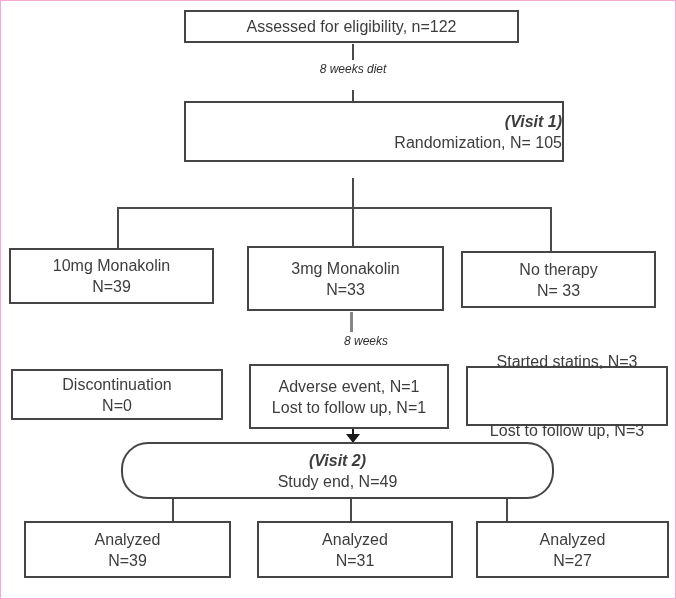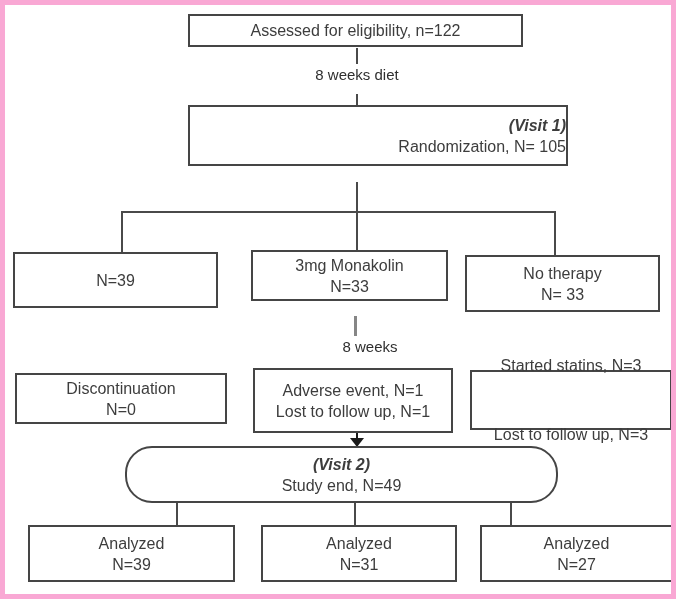--- a/index.html
+++ b/index.html
@@ -8,21 +8,21 @@
     --line:#4a4a4a;
     --gray-tick:#868686;
     --arrow:#1a1a1a;
     --background:#ffffff;
   }
   html,body{margin:0;padding:0;background:#fff;}
   #canvas{
     position:relative;
     width:676px;height:599px;
     background:var(--background);
-    border:5px solid #f9a8d4;
+    border:1px solid #f9a8d4;
     box-sizing:border-box;
     font-family:"Liberation Sans","DejaVu Sans",sans-serif;
     color:var(--text);
     overflow:hidden;
   }
   .box{
     position:absolute;
     border:2px solid var(--box-border);
     background:#fff;
     box-sizing:border-box;
@@ -33,21 +33,22 @@
     text-align:center;
     font-size:16px;
     line-height:21px;
   }
   .box .em{font-weight:bold;font-style:italic;}
   .vline{position:absolute;width:2px;background:var(--line);}
   .hline{position:absolute;height:2px;background:var(--line);}
   .gray{background:var(--gray-tick);}
   .clabel{
     position:absolute;
-    font-size:15px;
+    font-style:italic;
+    font-size:12px;
     text-align:center;
     color:#2f2f2f;
   }
   .arrowhead{
     position:absolute;
     width:0;height:0;
     border-left:7px solid transparent;
     border-right:7px solid transparent;
     border-top:9px solid var(--arrow);
   }
@@ -71,23 +72,24 @@
     <div>Randomization, N= 105</div>
   </div>
 
   <div class="vline" style="left:351px;top:177px;height:31px;"></div>
   <div class="hline" style="left:116px;top:206px;width:435px;"></div>
   <div class="vline" style="left:116px;top:206px;height:42px;"></div>
   <div class="vline" style="left:351px;top:206px;height:39px;"></div>
   <div class="vline" style="left:549px;top:206px;height:44px;"></div>
 
   <div class="box" style="left:8px;top:247px;width:205px;height:56px;">
+    <div>10mg Monakolin</div>
     <div>N=39</div>
   </div>
-  <div class="box" style="left:246px;top:245px;width:197px;height:51px;">
+  <div class="box" style="left:246px;top:245px;width:197px;height:65px;">
     <div>3mg Monakolin</div>
     <div>N=33</div>
   </div>
   <div class="box" style="left:460px;top:250px;width:195px;height:57px;">
     <div>No therapy</div>
     <div>N= 33</div>
   </div>
 
   <div class="vline gray" style="left:349px;top:311px;height:20px;width:3px;"></div>
   <div class="clabel" style="left:265px;top:333px;width:200px;">8 weeks</div>

